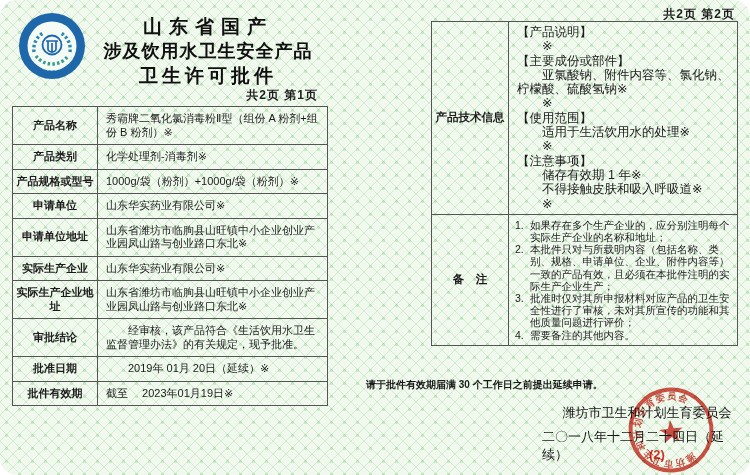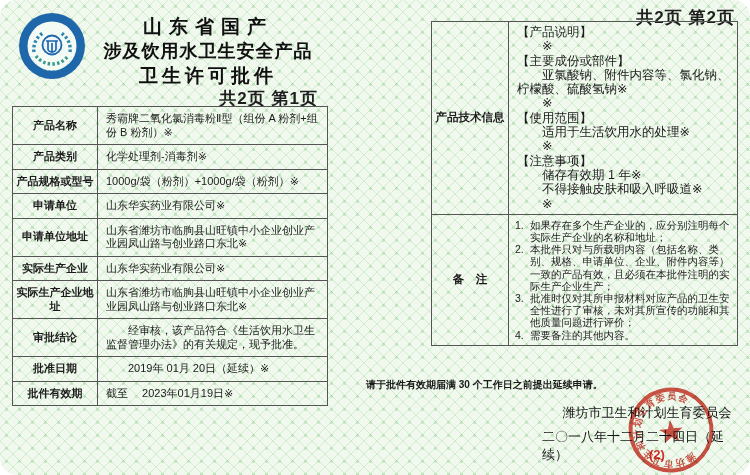--- a/index.html
+++ b/index.html
@@ -14,21 +14,21 @@
       repeating-linear-gradient(-45deg, rgba(138,206,138,0.32) 0px, rgba(138,206,138,0.32) 1px, transparent 1px, transparent 9.5px),
       radial-gradient(circle, rgba(138,206,138,0.38) 1.3px, transparent 1.8px);
     background-size:13px 13px,13px 13px,13px 13px;
     border-radius:17px;
   }
   .emblem{position:absolute;left:18px;top:12px;width:68px;height:68px;}
   .title-block{position:absolute;left:92px;top:14px;width:232px;text-align:center;font-weight:bold;color:#101010;}
   .tline1{font-size:19px;letter-spacing:7px;line-height:25px;}
   .tline2{font-size:18px;letter-spacing:1px;line-height:24px;}
   .tline3{font-size:19px;letter-spacing:4px;line-height:25px;}
-  .page-note{position:absolute;font-size:17px;font-weight:bold;color:#1e1e1e;letter-spacing:1px;}
+  .page-note{position:absolute;font-size:12px;font-weight:bold;color:#1e1e1e;letter-spacing:1px;}
   .pn-left{top:87px;left:12px;width:306px;text-align:right;}
   .pn-right{top:6px;left:430px;width:305px;text-align:right;}
 
   table.left-table{position:absolute;left:12px;top:106px;width:316px;border-collapse:collapse;table-layout:fixed;}
   table.left-table td{border:1px solid #555;font-size:11px;line-height:13.5px;vertical-align:middle;}
   table.left-table td.lbl{width:80px;text-align:center;font-weight:bold;padding:5px 2px;}
   table.left-table td.val{padding:5px 6px 5px 8px;}
   td.val.indent-first{text-indent:2em;}
 
   .right-table{position:absolute;left:431px;top:21px;width:307px;border:1px solid #555;box-sizing:border-box;}

